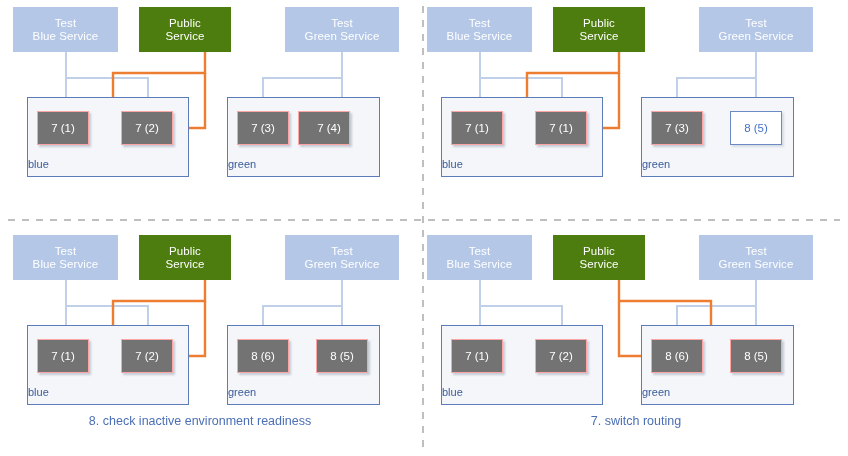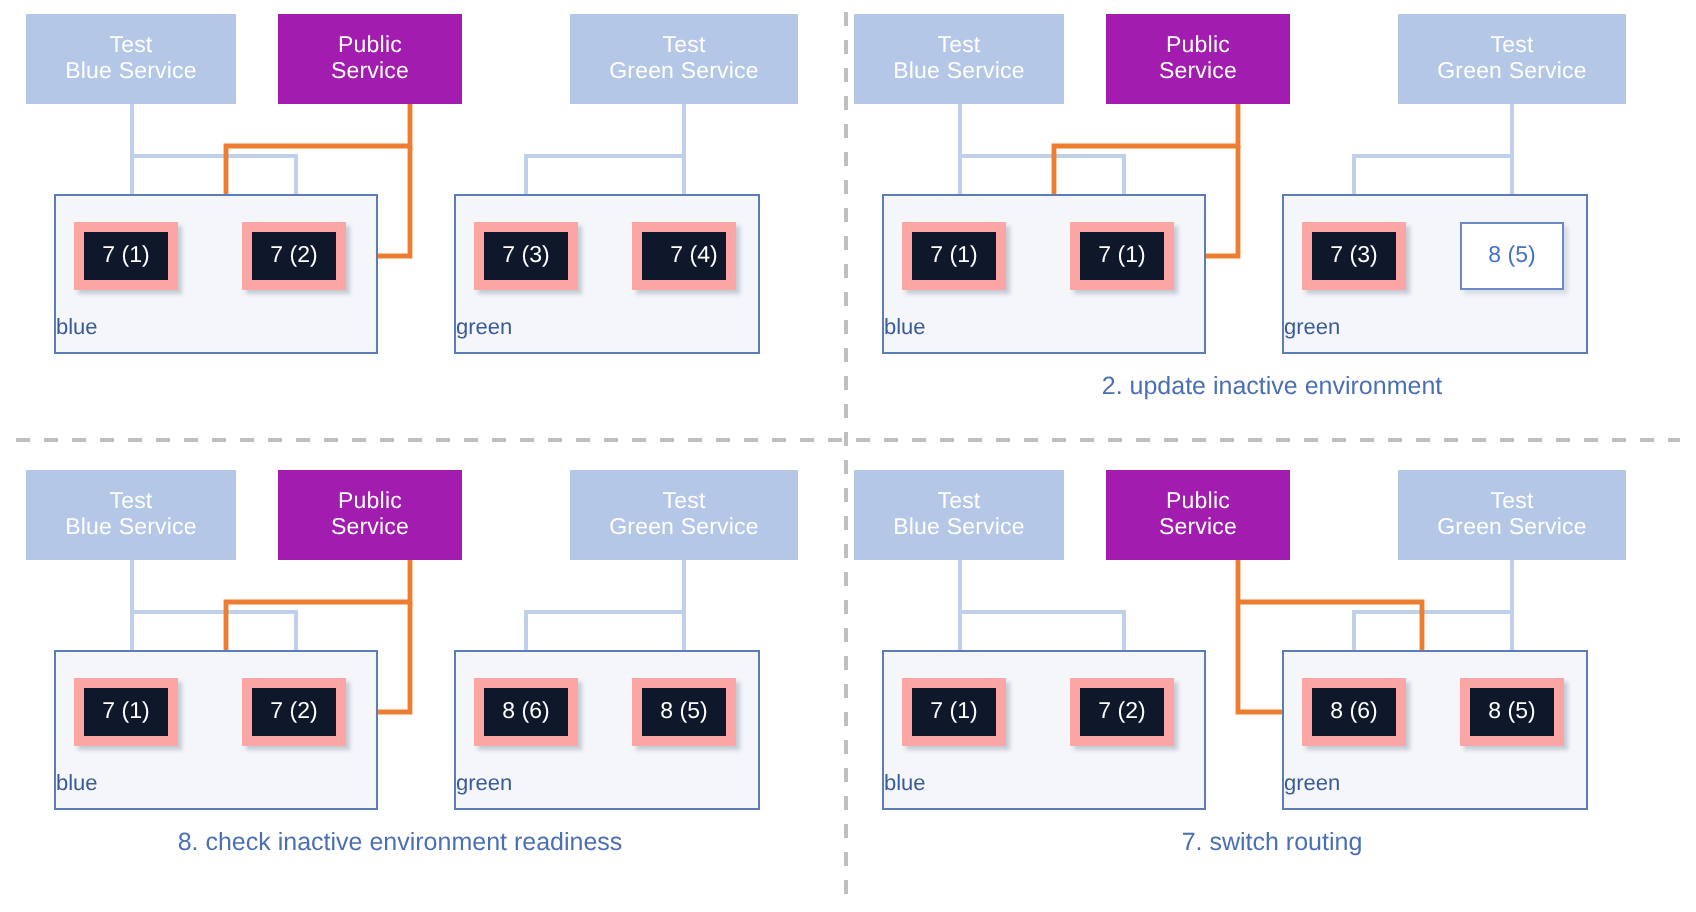--- a/index.html
+++ b/index.html
@@ -6,31 +6,31 @@
   body{width:848px;height:456px;font-family:"Liberation Sans",sans-serif;overflow:hidden;}
   #canvas{position:relative;width:808px;height:456px;}
 
   .panel{position:absolute;width:424px;height:228px;}
 
   
   .svc{position:absolute;display:flex;align-items:center;justify-content:center;
        text-align:center;color:#ffffff;font-size:11.5px;line-height:13px;
        letter-spacing:.1px;}
   .svc.test{background:#B4C7E7;}
-  .svc.public{background:#a21caf;}
+  .svc.public{background:#4d7c0f;}
 
   
   .env{position:absolute;border:1px solid #5B7CB8;background:#F4F6FA;}
   .env-label{position:absolute;left:0;right:0;bottom:6px;text-align:left;
              color:#3A5B99;font-size:11px;}
 
   
   .inst{position:absolute;display:flex;align-items:center;justify-content:center;
         font-size:11.5px;box-sizing:border-box;}
-  .inst.filled{background:#0f172a;color:#ffffff;border:5px solid #fca5a5;
+  .inst.filled{background:#737373;color:#ffffff;border:1px solid #fca5a5;
                box-shadow:2px 2px 2px rgba(140,150,170,.45);}
   .inst.outline{background:#ffffff;color:#4472C4;border:1.4px solid #6C8BC6;
                 box-shadow:2px 2px 2px rgba(160,170,190,.35);}
 
   .caption{position:absolute;text-align:center;color:#4A6FB5;font-size:12.5px;}
 
   svg.wires{position:absolute;left:0;top:0;width:424px;height:228px;overflow:visible;}
   .blue-wire{stroke:#BFD0E8;stroke-width:2;fill:none;}
   .blue-head{fill:#BFD0E8;}
   .orange-wire{stroke:#ED7D31;stroke-width:2.4;fill:none;}
@@ -77,21 +77,21 @@
     <div class="env" style="left:27px;top:97px;width:160px;height:78px;">
       <div class="env-label">blue</div>
     </div>
     <div class="inst filled" style="left:37px;top:111px;width:52px;height:34px;">7 (1)</div>
     <div class="inst filled" style="left:121px;top:111px;width:52px;height:34px;">7 (2)</div>
 
     <div class="env" style="left:227px;top:97px;width:151px;height:78px;">
       <div class="env-label">green</div>
     </div>
     <div class="inst filled" style="left:237px;top:111px;width:52px;height:34px;">7 (3)</div>
-    <div class="inst filled" style="left:316px;top:111px;width:52px;height:34px;padding-left:10px;">7 (4)</div>
+    <div class="inst filled" style="left:298px;top:111px;width:52px;height:34px;padding-left:10px;">7 (4)</div>
 
   </div>
 
   <div class="panel" id="p2" style="left:424px;top:0px;">
     <svg class="wires" viewBox="0 0 424 228">
       <path class="blue-wire" d="M56,52 L56,101"></path>
       <polygon class="blue-head" points="50,101 62,101 56,111"></polygon>
       <path class="blue-wire" d="M56,78 L138,78 L138,101"></path>
       <polygon class="blue-head" points="132,101 144,101 138,111"></polygon>
       <path class="blue-wire" d="M332,52 L332,101"></path>
@@ -119,21 +119,20 @@
     </div>
     <div class="inst filled" style="left:27px;top:111px;width:52px;height:34px;">7 (1)</div>
     <div class="inst filled" style="left:111px;top:111px;width:52px;height:34px;">7 (1)</div>
 
     <div class="env" style="left:217px;top:97px;width:151px;height:78px;">
       <div class="env-label">green</div>
     </div>
     <div class="inst filled" style="left:227px;top:111px;width:52px;height:34px;">7 (3)</div>
     <div class="inst outline" style="left:306px;top:111px;width:52px;height:34px;">8 (5)</div>
 
-    <div class="caption" style="left:0px;top:186px;width:424px;">2. update inactive environment</div>
   </div>
 
   <div class="panel" id="p3" style="left:0px;top:228px;">
     <svg class="wires" viewBox="0 0 424 228">
       <path class="blue-wire" d="M66,52 L66,101"></path>
       <polygon class="blue-head" points="60,101 72,101 66,111"></polygon>
       <path class="blue-wire" d="M66,78 L148,78 L148,101"></path>
       <polygon class="blue-head" points="142,101 154,101 148,111"></polygon>
       <path class="blue-wire" d="M342,52 L342,101"></path>
       <polygon class="blue-head" points="336,101 348,101 342,111"></polygon>

